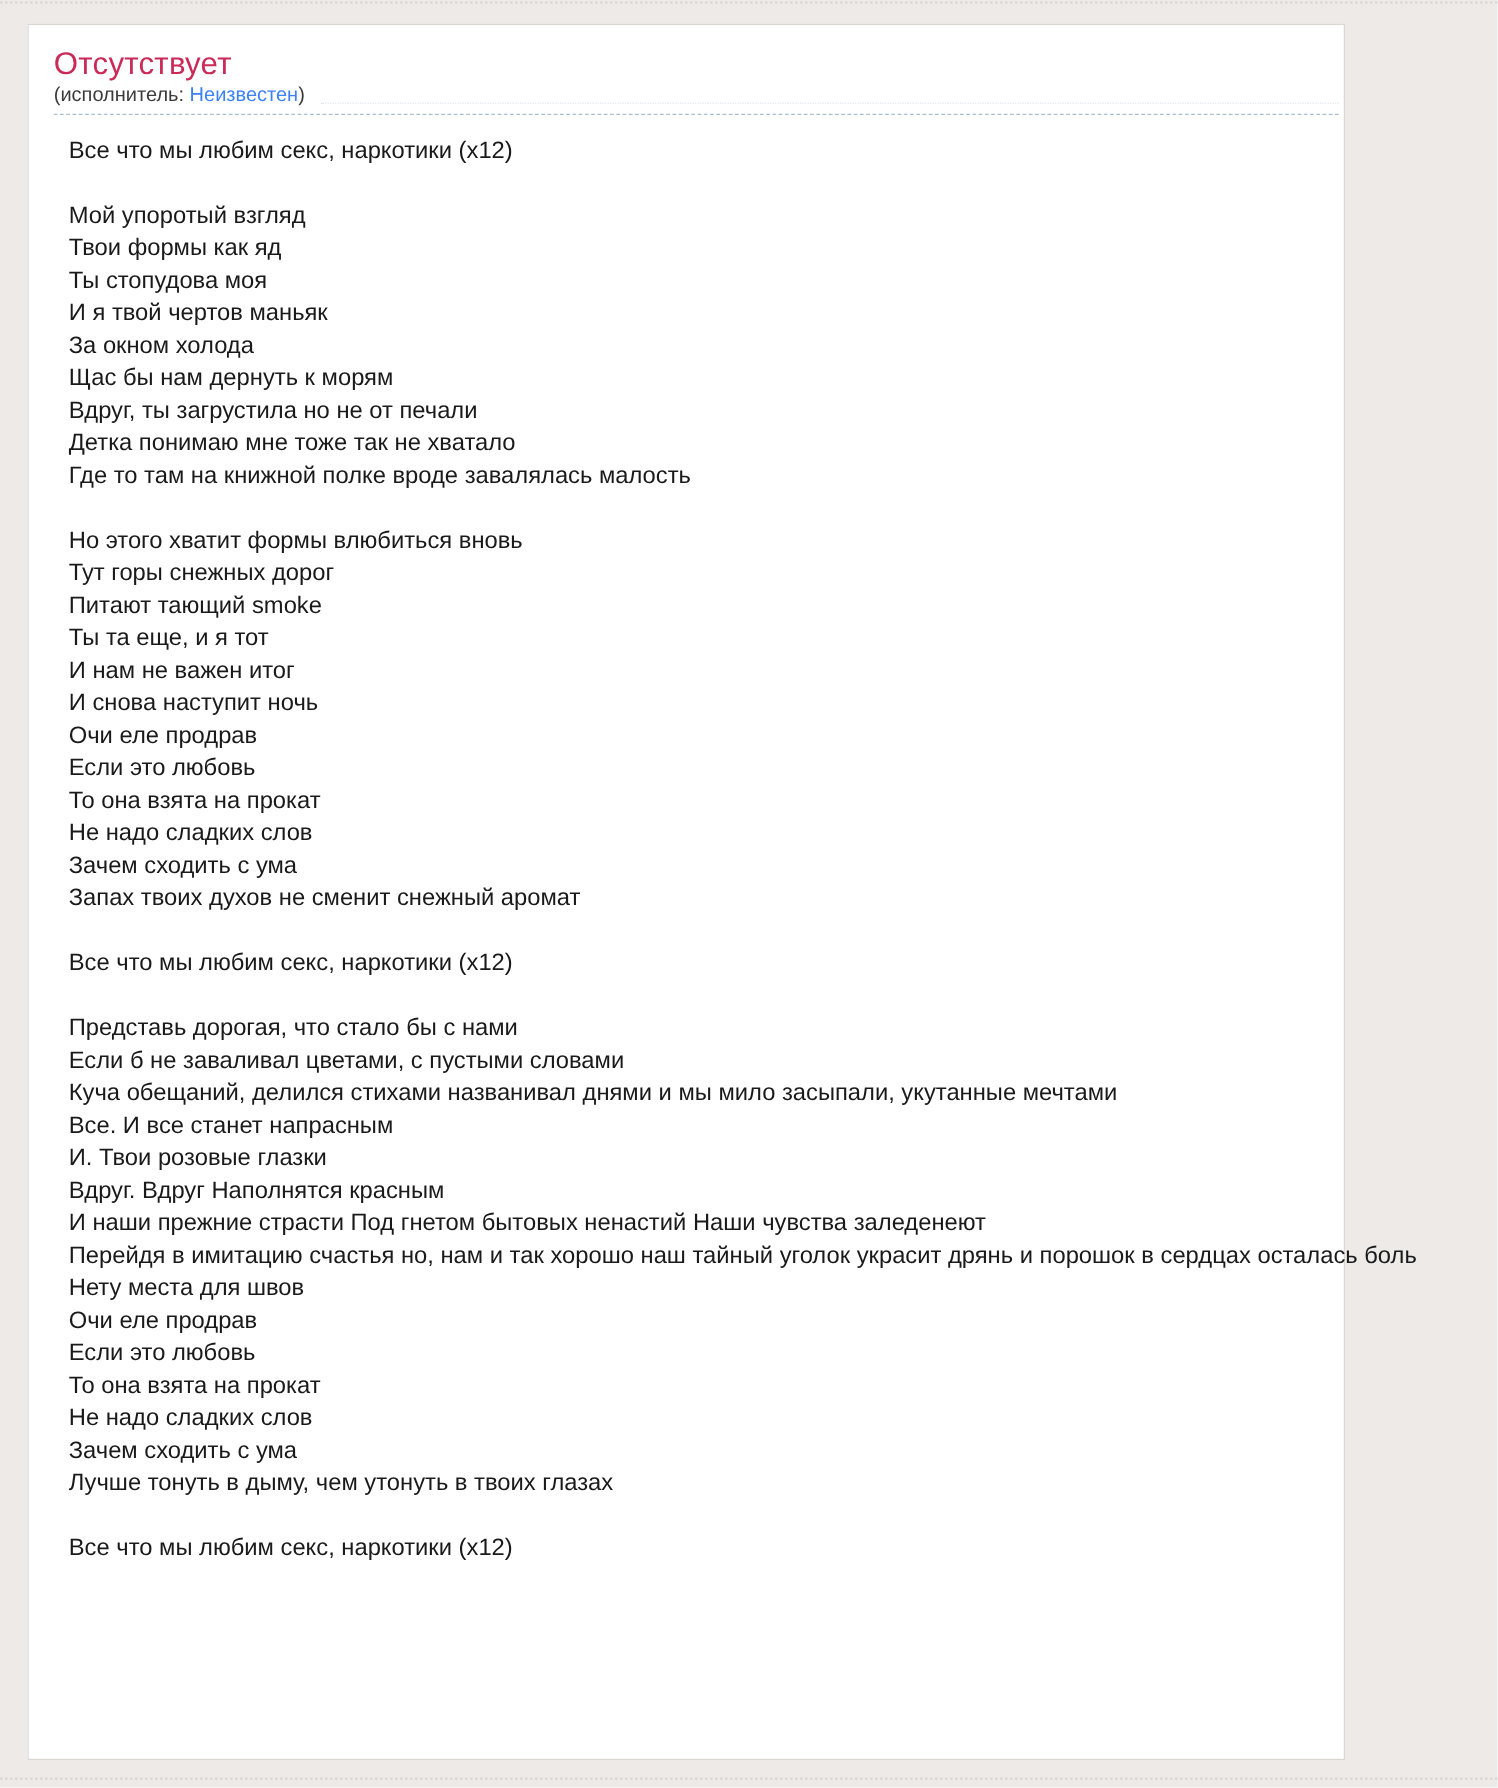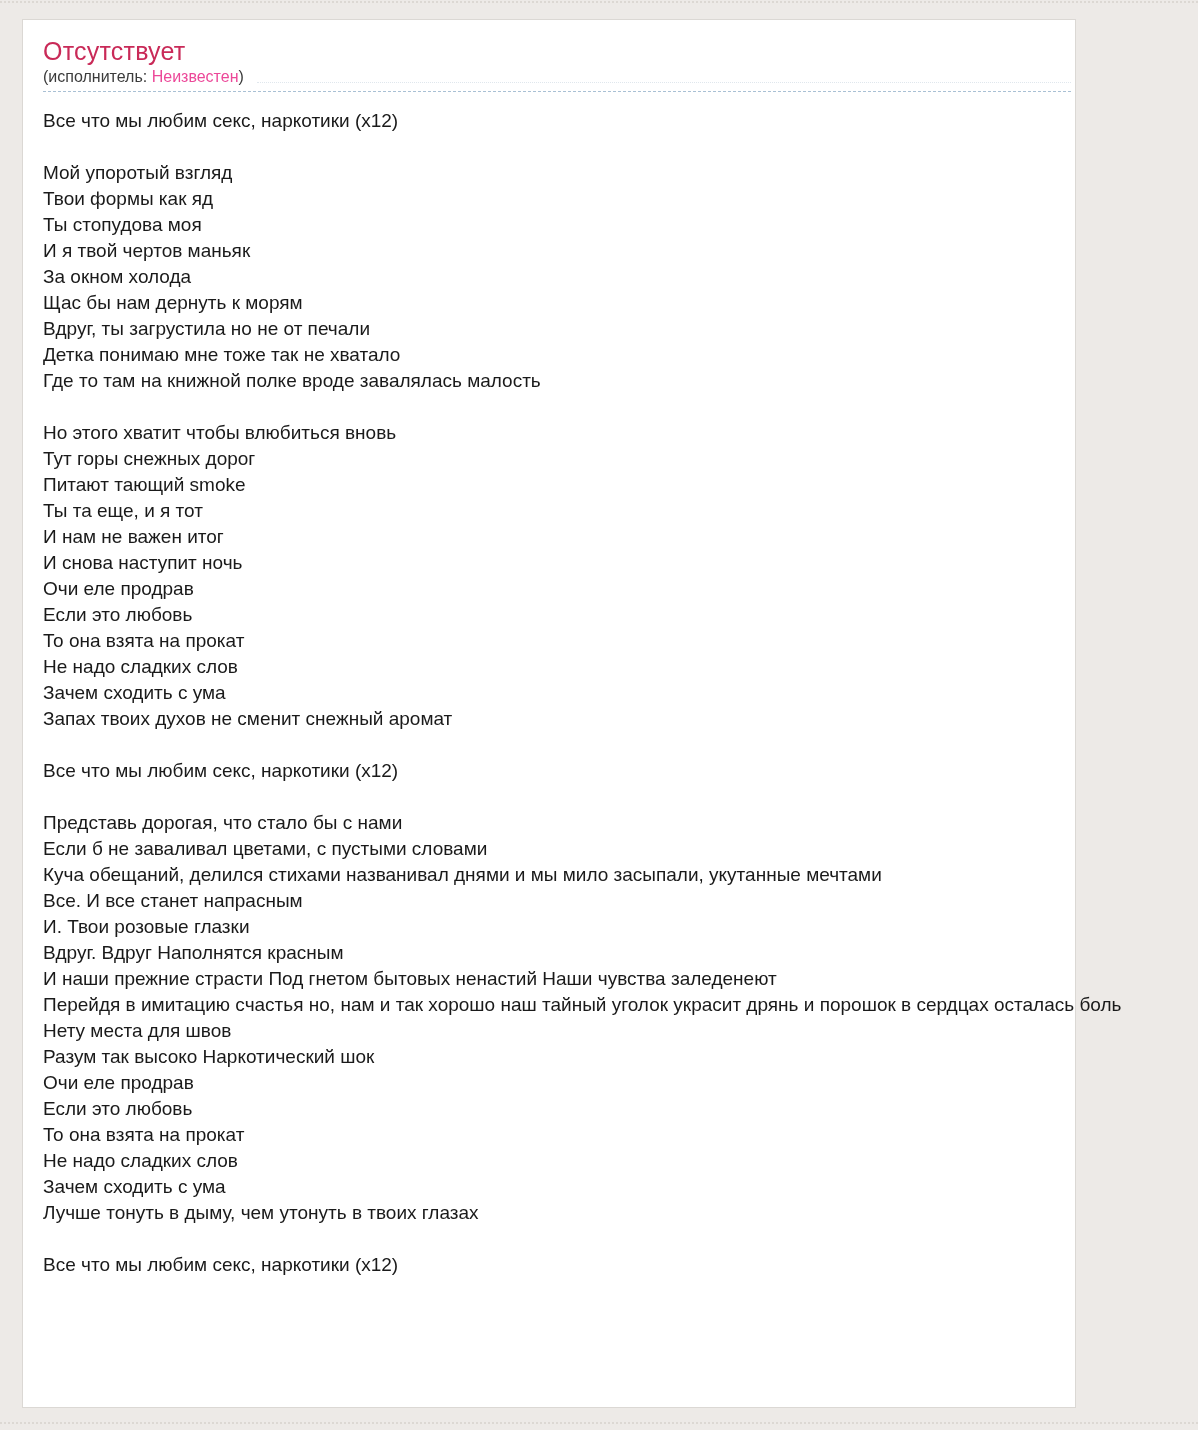--- a/index.html
+++ b/index.html
@@ -29,40 +29,41 @@
   .header { position:relative; height:56px; }
   .song-title {
     font-size:25px; line-height:30px; font-weight:normal;
     color:#c92a58;
     letter-spacing:0.2px;
   }
   .artist-line {
     font-size:16px; line-height:22px; color:#3b3b3b;
   }
   .artist-line a {
-    color:#ec4899; text-decoration:none; cursor:pointer;margin-top:36px;
+    color:#3b82f6; text-decoration:none; cursor:pointer;margin-top:36px;
   }
   .leader-dots {
     position:absolute; top:46px; left:214px; right:-16px; height:0;
     border-top:1px dotted #e0e7ed;
   }
   .dashed-separator {
     position:absolute; top:55px; left:0; right:-16px; height:0;
     border-top:1px dashed #a9c0d4;
   }
 
   .lyrics {
     margin-top:16px;
     color:#1a1a1a;
   }
   .line {
     height:26px;
     line-height:26px;
     font-size:19px;
     white-space:pre;
+    margin-left:12px;
   }
 </style>
 </head>
 <body>
 
 <div class="texture-row top"></div>
 
 <div class="card">
   <div class="header">
     <h1 class="song-title">Отсутствует</h1>
@@ -76,21 +77,21 @@
       <div class="line">Мой упоротый взгляд</div>
       <div class="line">Твои формы как яд</div>
       <div class="line">Ты стопудова моя</div>
       <div class="line">И я твой чертов маньяк</div>
       <div class="line">За окном холода</div>
       <div class="line">Щас бы нам дернуть к морям</div>
       <div class="line">Вдруг, ты загрустила но не от печали</div>
       <div class="line">Детка понимаю мне тоже так не хватало</div>
       <div class="line">Где то там на книжной полке вроде завалялась малость</div>
       <div class="line">&nbsp;</div>
-      <div class="line">Но этого хватит чтобы влюбиться вновь</div>
+      <div class="line">Но этого хватит формы влюбиться вновь</div>
       <div class="line">Тут горы снежных дорог</div>
       <div class="line">Питают тающий smoke</div>
       <div class="line">Ты та еще, и я тот</div>
       <div class="line">И нам не важен итог</div>
       <div class="line">И снова наступит ночь</div>
       <div class="line">Очи еле продрав</div>
       <div class="line">Если это любовь</div>
       <div class="line">То она взята на прокат</div>
       <div class="line">Не надо сладких слов</div>
       <div class="line">Зачем сходить с ума</div>
@@ -100,21 +101,20 @@
       <div class="line">&nbsp;</div>
       <div class="line">Представь дорогая, что стало бы с нами</div>
       <div class="line">Если б не заваливал цветами, с пустыми словами</div>
       <div class="line">Куча обещаний, делился стихами названивал днями и мы мило засыпали, укутанные мечтами</div>
       <div class="line">Все. И все станет напрасным</div>
       <div class="line">И. Твои розовые глазки</div>
       <div class="line">Вдруг. Вдруг Наполнятся красным</div>
       <div class="line">И наши прежние страсти Под гнетом бытовых ненастий Наши чувства заледенеют</div>
       <div class="line">Перейдя в имитацию счастья но, нам и так хорошо наш тайный уголок украсит дрянь и порошок в сердцах осталась боль</div>
       <div class="line">Нету места для швов</div>
-      <div class="line">Разум так высоко Наркотический шок</div>
       <div class="line">Очи еле продрав</div>
       <div class="line">Если это любовь</div>
       <div class="line">То она взята на прокат</div>
       <div class="line">Не надо сладких слов</div>
       <div class="line">Зачем сходить с ума</div>
       <div class="line">Лучше тонуть в дыму, чем утонуть в твоих глазах</div>
       <div class="line">&nbsp;</div>
       <div class="line">Все что мы любим секс, наркотики (x12)</div>
     </div>
 </div>

